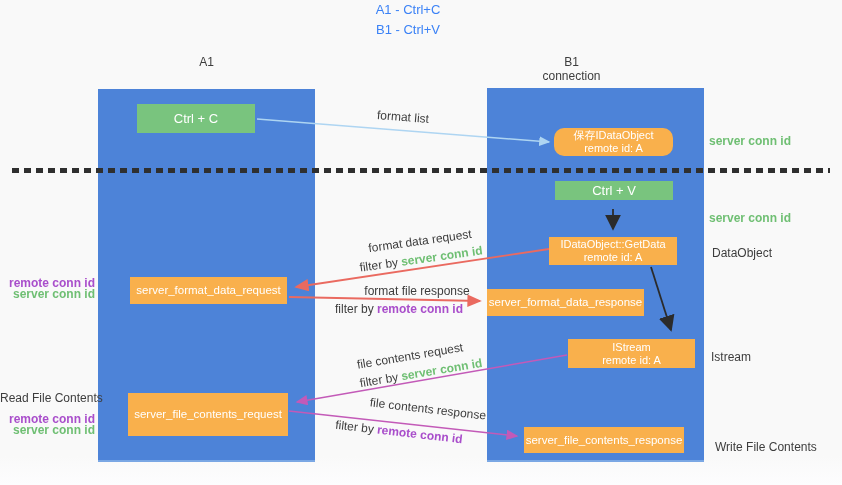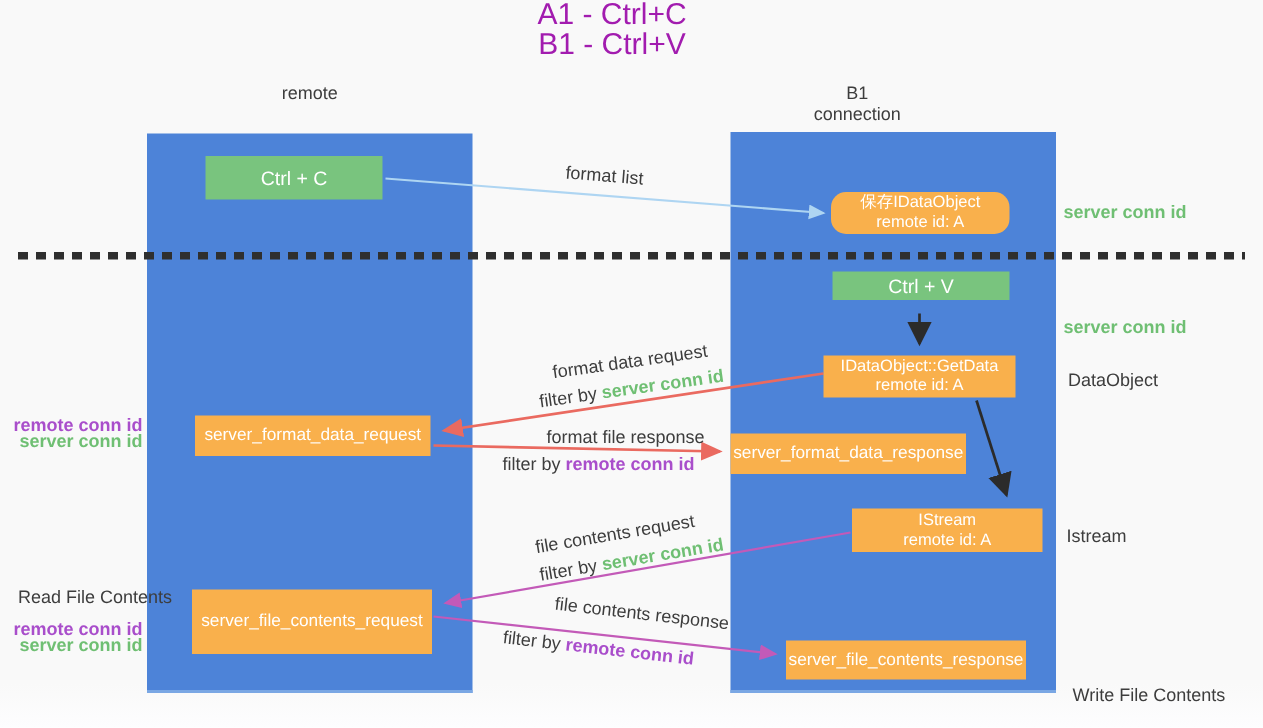--- a/index.html
+++ b/index.html
@@ -4,21 +4,21 @@
 <style>
   html,body { margin:0; padding:0; }
   body {
     width:842px; height:485px; position:relative; overflow:hidden;
     background:linear-gradient(#f9f9f9 0 94%, #fdfdfe);
     font-family:"Liberation Sans","DejaVu Sans",sans-serif;
     color:var(--text-dark,#3d3d3d);
   }
   .col { position:absolute; background:var(--column-blue,#4d83d8); z-index:1; border-bottom:2px solid #7aa7e4; }
   .col-header { position:absolute; z-index:3; text-align:center; font-size:12px; line-height:14px; color:var(--text-dark,#3d3d3d); }
-  .title { position:absolute; left:0; top:8; width:816px; text-align:center; font-size:20px; line-height:20px; color:#a21caf; z-index:3; }
+  .title { position:absolute; left:0; top:8; width:816px; text-align:center; font-size:13px; line-height:20px; color:#3b82f6; z-index:3; }
   .dotted { position:absolute; left:12px; top:168px; width:818px; height:5px; z-index:2;
     background:repeating-linear-gradient(to right, #2f2f2f 0 7px, transparent 7px 12px); }
   svg.arrows { position:absolute; left:0; top:0; z-index:2; pointer-events:none; }
   .arrow-blue    { stroke:var(--arrow-blue,#aed5f2); stroke-width:1.4; }
   .arrow-red     { stroke:var(--arrow-red,#ea6a60); stroke-width:1.8; }
   .arrow-magenta { stroke:var(--arrow-magenta,#c35ab8); stroke-width:1.5; }
   .arrow-black   { stroke:var(--arrow-black,#2b2b2b); stroke-width:1.8; }
   .fill-blue    { fill:var(--arrow-blue,#aed5f2); }
   .fill-red     { fill:var(--arrow-red,#ea6a60); }
   .fill-magenta { fill:var(--arrow-magenta,#c35ab8); }
@@ -35,21 +35,21 @@
 </style>
 </head>
 <body>
 
 <div class="title">
   <div>A1 - Ctrl+C</div>
   <div>B1 - Ctrl+V</div>
 </div>
 
 <div class="col-header" style="left:98px; top:55px; width:217px;">
-  <div>remote</div>
+  <div>A1</div>
 </div>
 <div class="col-header" style="left:463px; top:55px; width:217px;">
   <div>B1</div>
   <div>connection</div>
 </div>
 
 <div class="col" style="left:98px; top:89px; width:217px; height:371px;"></div>
 <div class="col" style="left:487px; top:88px; width:217px; height:372px;"></div>
 
 <div class="dotted"></div>
@@ -106,27 +106,27 @@
   <span>server_file_contents_request</span>
 </div>
 <div class="box orange" style="left:524px; top:427px; width:160px; height:26px;">
   <span>server_file_contents_response</span>
 </div>
 
 <div class="lbl green-t" style="left:709px; top:134px;">server conn id</div>
 <div class="lbl green-t" style="left:709px; top:211px;">server conn id</div>
 <div class="lbl" style="left:712px; top:246px;">DataObject</div>
 <div class="lbl" style="left:711px; top:350px;">Istream</div>
-<div class="lbl" style="left:715px; top:456px;">Write File Contents</div>
+<div class="lbl" style="left:715px; top:440px;">Write File Contents</div>
 
 <div class="lbl right-align" style="left:0; top:278px; width:95px; line-height:11px;">
   <div class="purple-t">remote conn id</div>
   <div class="green-t">server conn id</div>
 </div>
-<div class="lbl right-align" style="left:0; top:391px; width:92px;padding-left:12px;">Read File Contents</div>
+<div class="lbl right-align" style="left:0; top:391px; width:92px;">Read File Contents</div>
 <div class="lbl right-align" style="left:0; top:414px; width:95px; line-height:11px;">
   <div class="purple-t">remote conn id</div>
   <div class="green-t">server conn id</div>
 </div>
 
 <div class="lbl mid" style="left:403px; top:117px; transform:translate(-50%,-50%) rotate(4.5deg);">format list</div>
 
 <div class="lbl mid" style="left:420px; top:241px; transform:translate(-50%,-50%) rotate(-8deg);">format data request</div>
 <div class="lbl mid" style="left:421px; top:259px; transform:translate(-50%,-50%) rotate(-8deg);">
   <span>filter by </span><span class="green-t">server conn id</span>

